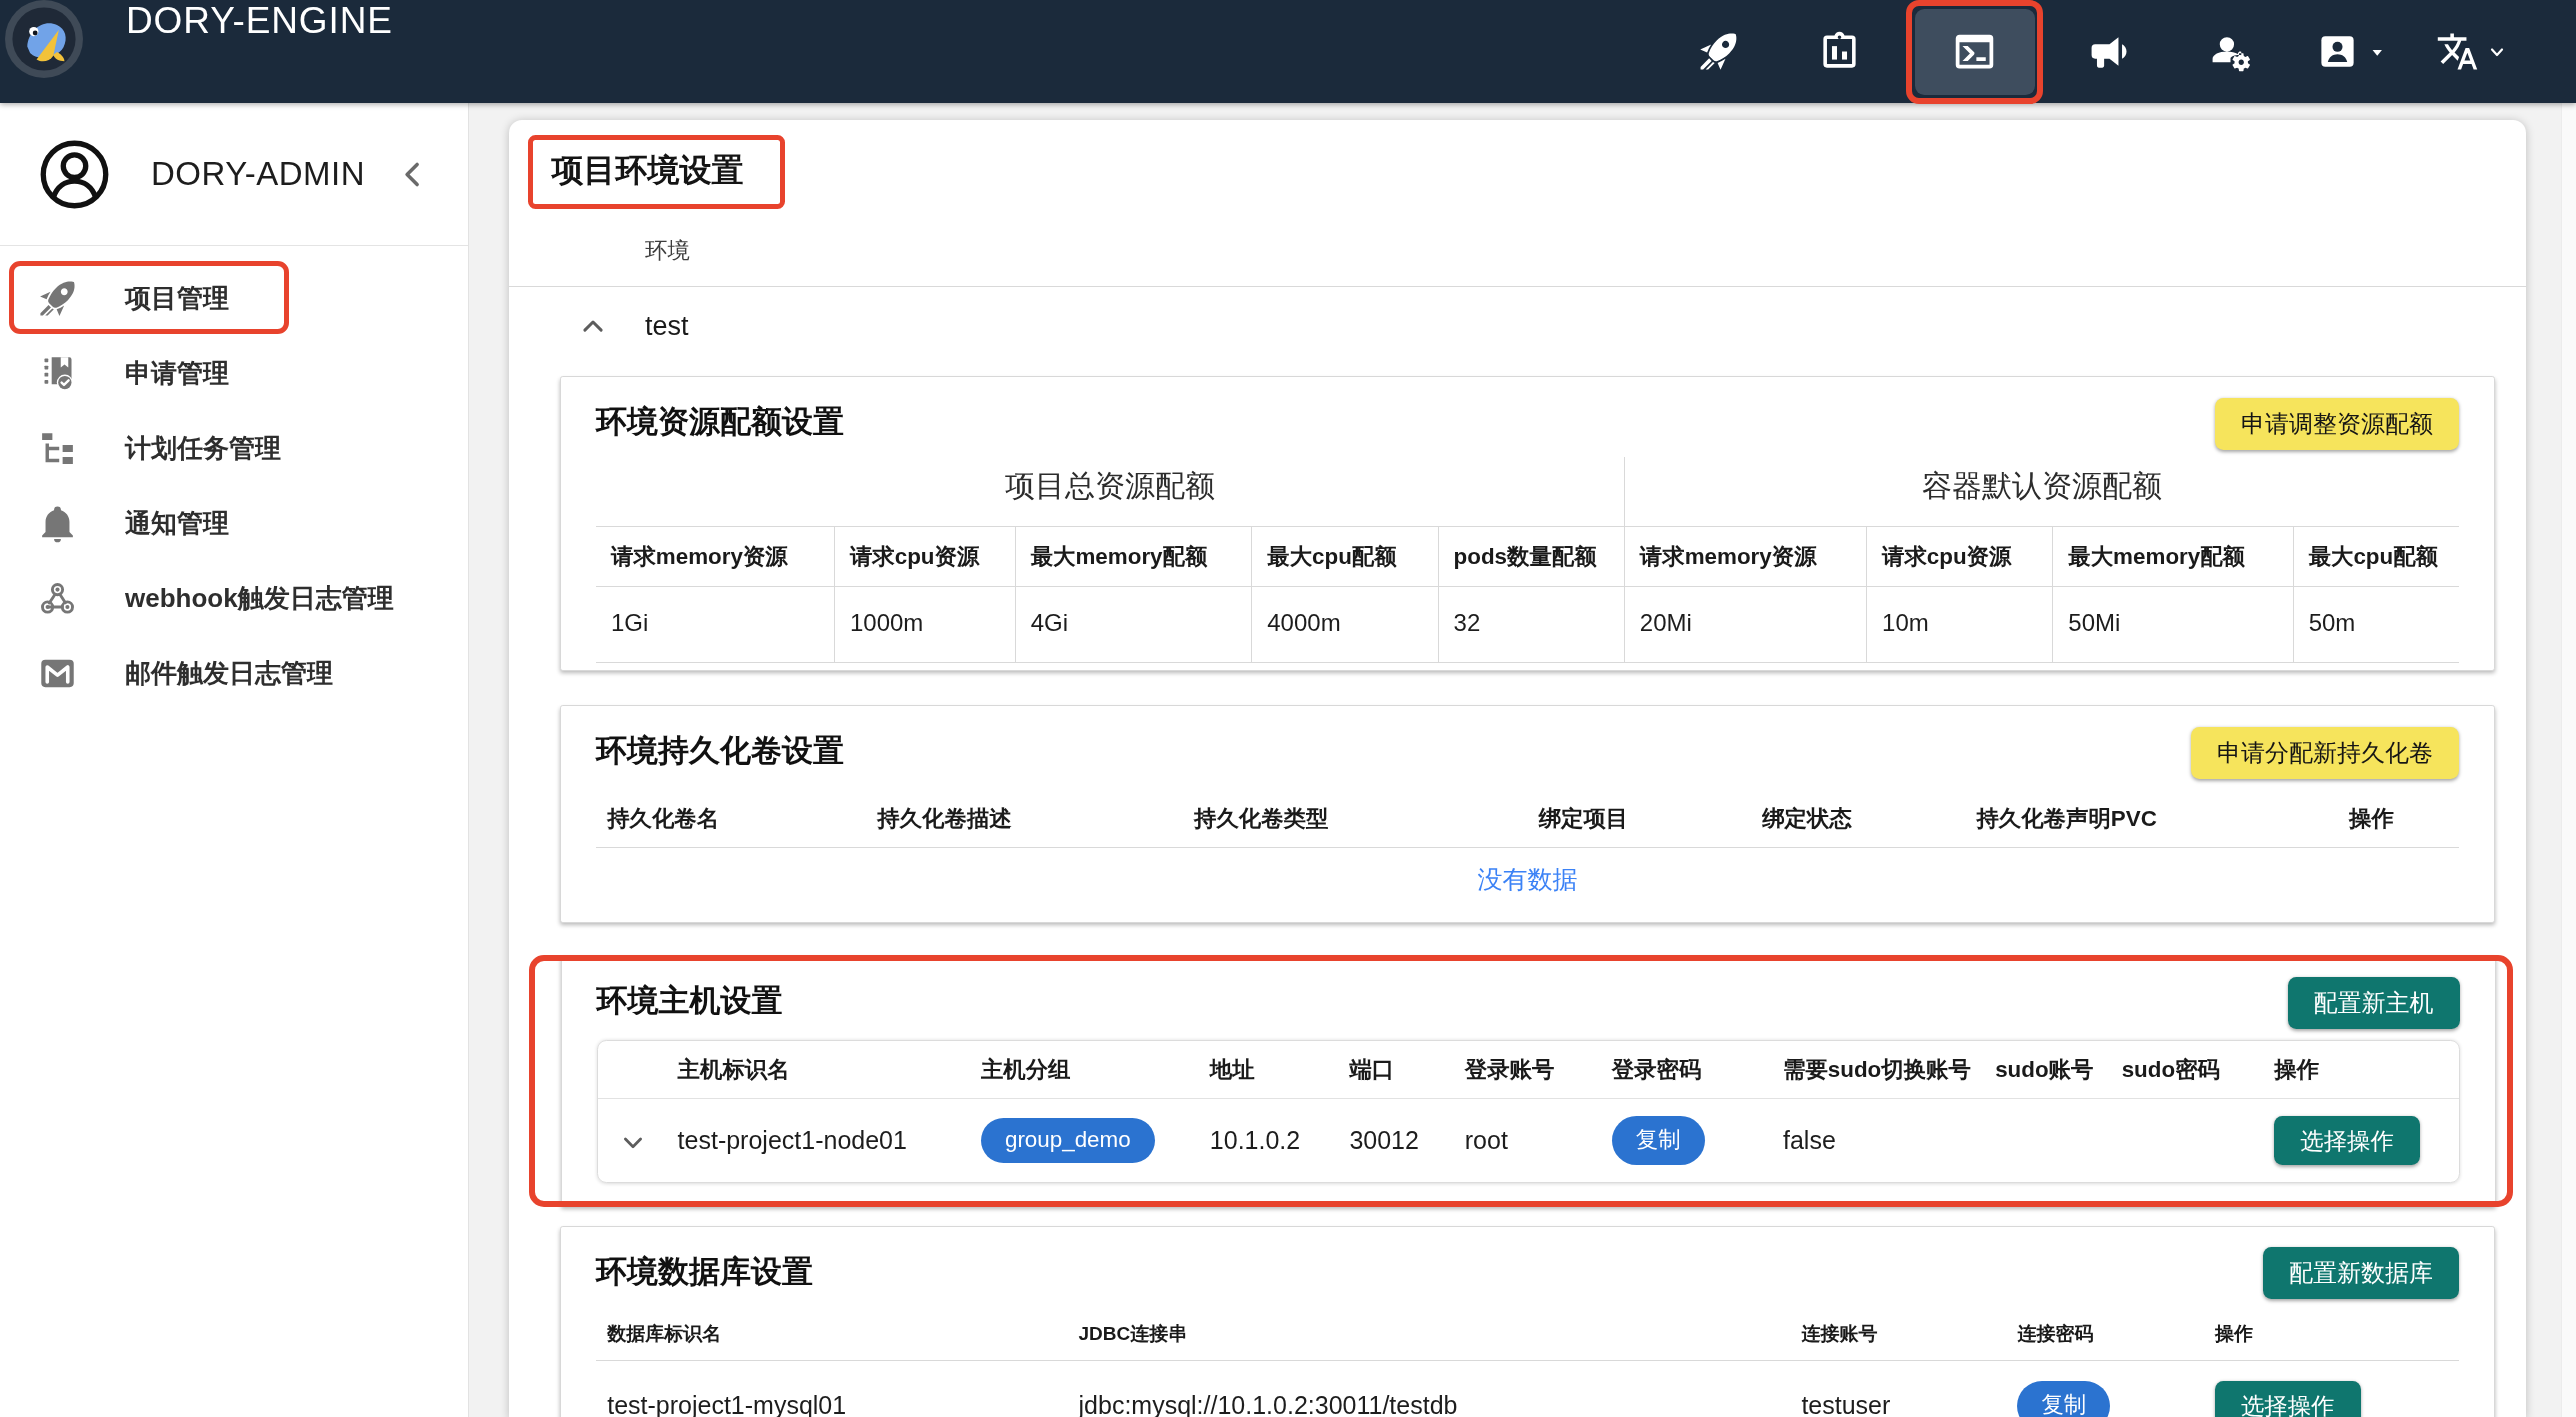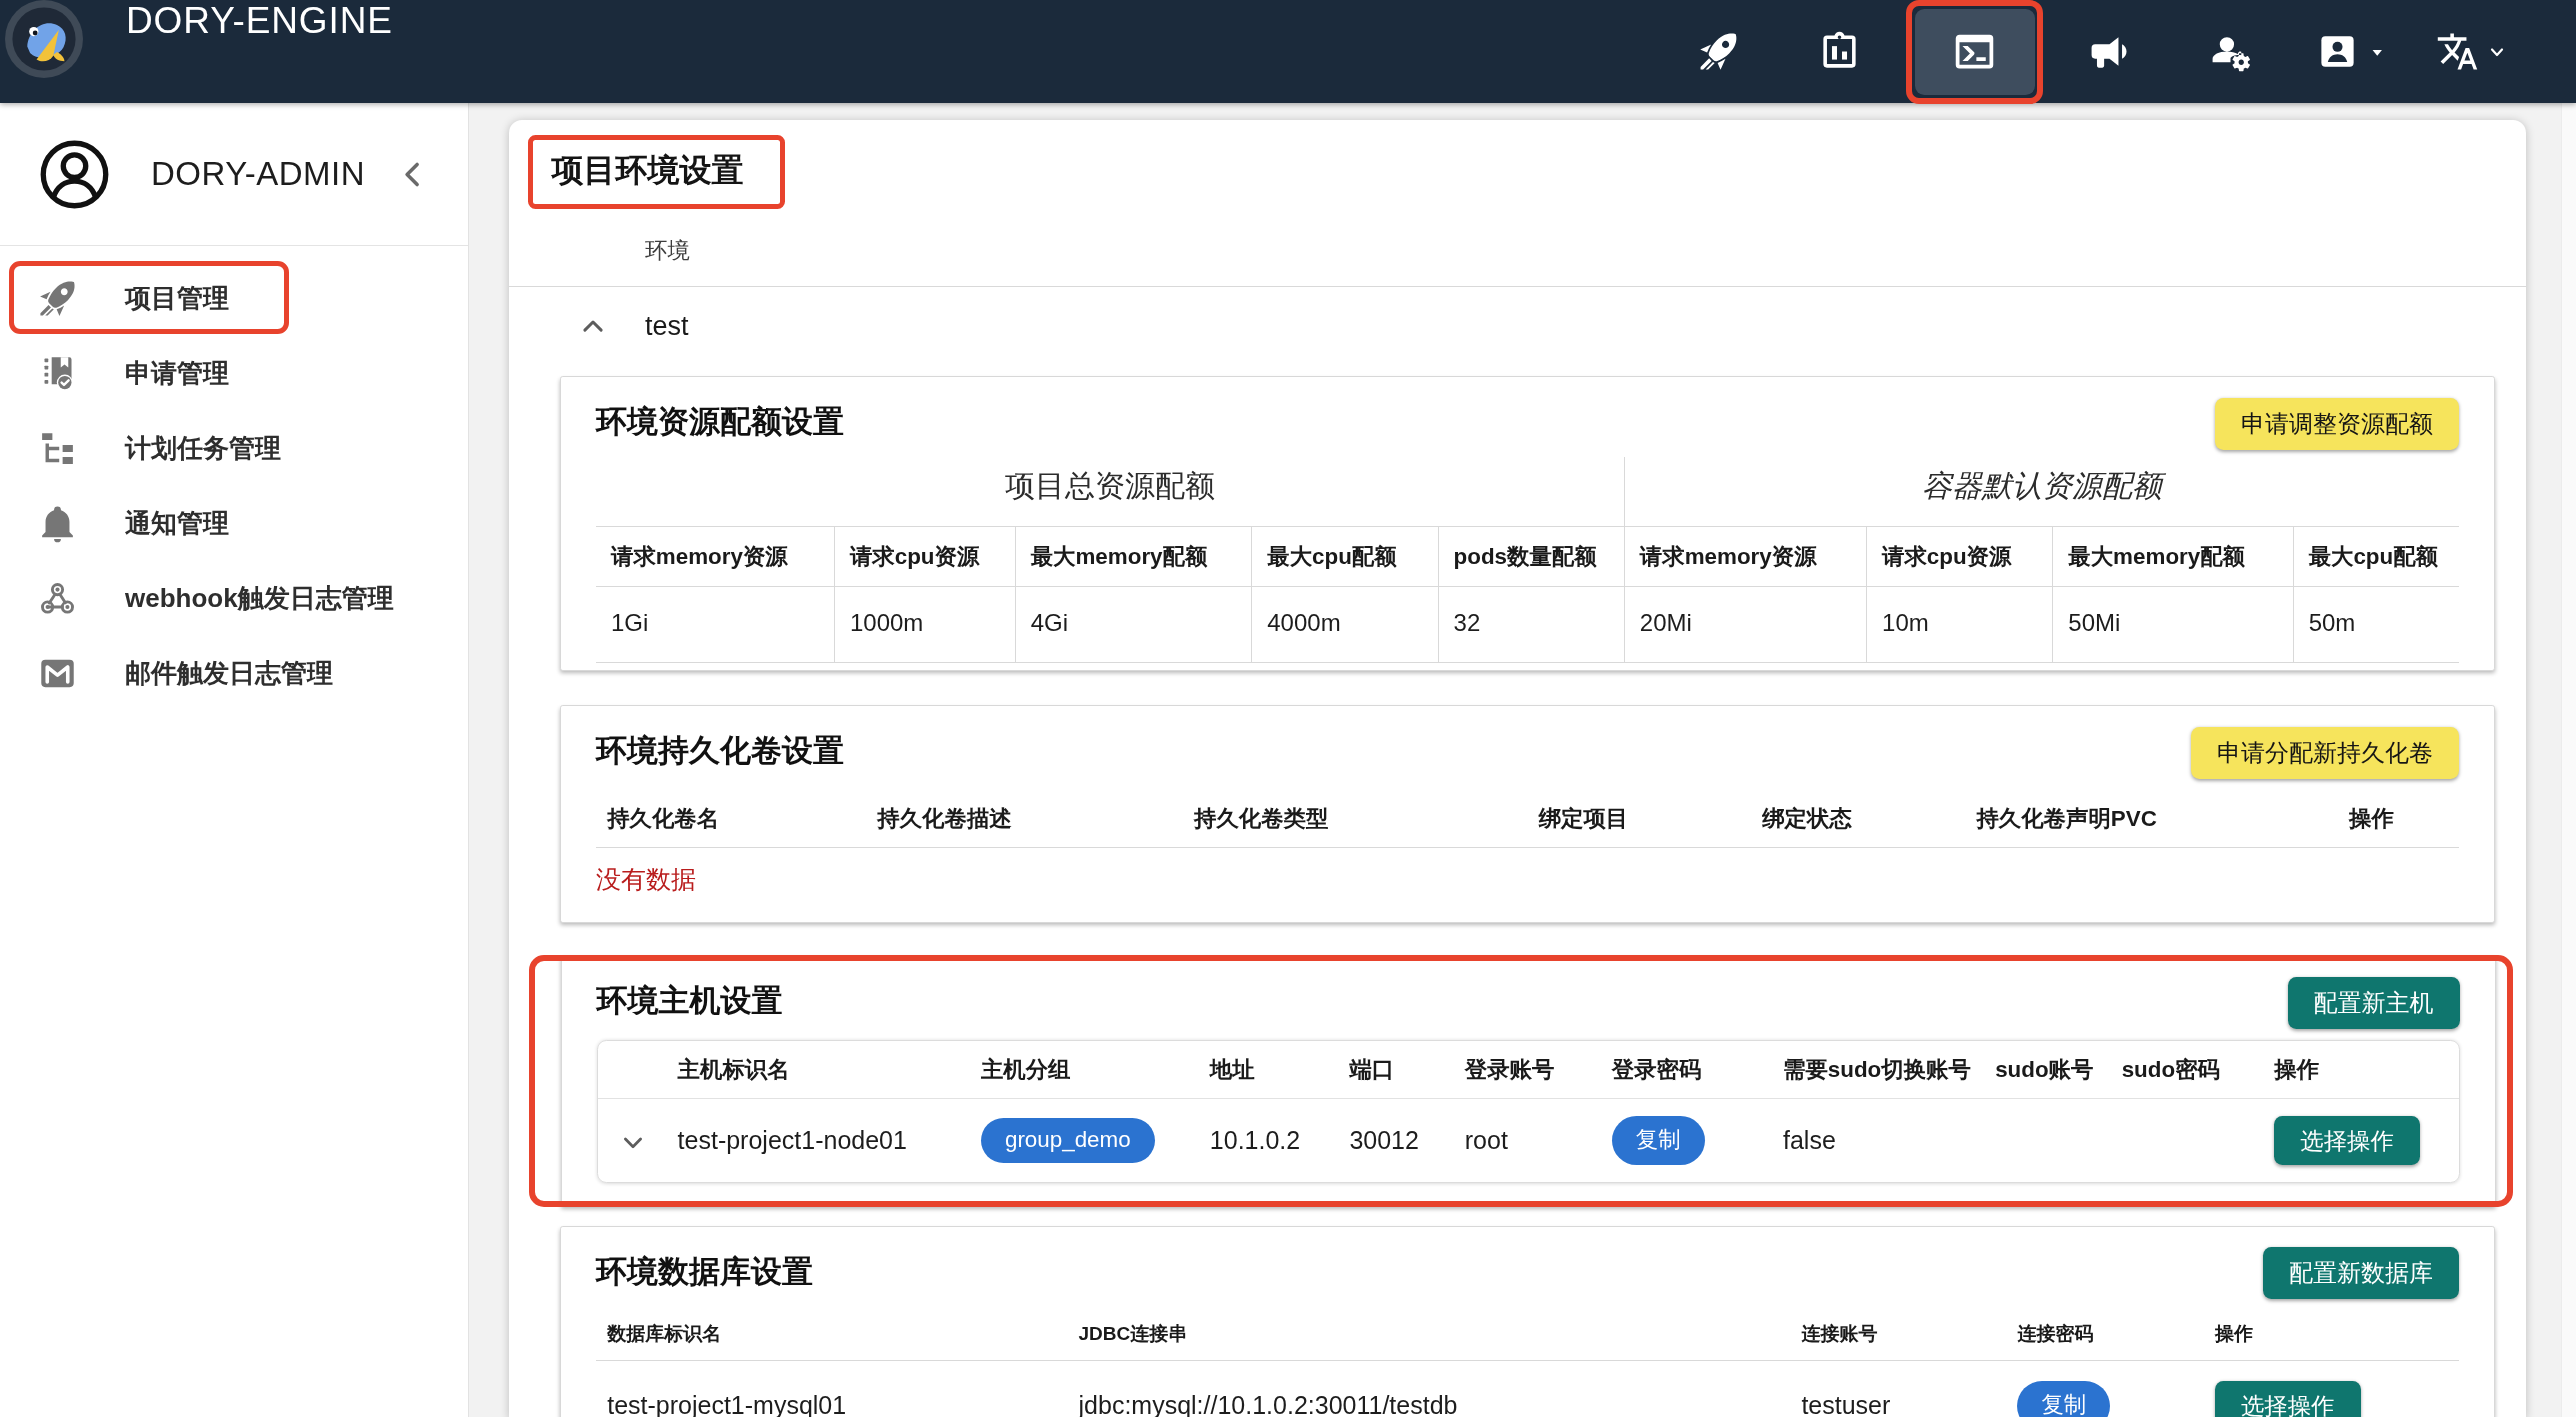--- a/index.html
+++ b/index.html
@@ -62,30 +62,30 @@
   .pill { display:inline-block; background:#2b73d0; color:#fff; font-size:22.4px;
           padding:8.4px 24px 10.3px; border-radius:933px; cursor:pointer; white-space:nowrap; }
 
   table { width:100%; border-collapse:collapse; }
   
   .tbl-quota { margin-top:7.5px; }
   .tbl-quota td,.tbl-quota th { border-left:0.9px solid #d9d9d9; }
   .tbl-quota td:first-child,.tbl-quota th:first-child { border-left:none; }
   .tbl-quota .grp td { border-left:none; text-align:center; font-size:30px; color:#2c2c2c;
                        padding:9.3px 0 18.7px; }
-  .tbl-quota .grp td.g2 { border-left:0.9px solid #d9d9d9;font-style:italic; }
+  .tbl-quota .grp td.g2 { border-left:0.9px solid #d9d9d9; }
   .tbl-quota th { font-size:22.4px; font-weight:700; color:#1a1a1a; text-align:left;
                   padding:14px 15px; border-top:0.9px solid #d9d9d9; border-bottom:0.9px solid #d9d9d9; }
   .tbl-quota .vals td { font-size:24px; padding:21.5px 15px 25px; border-bottom:0.9px solid #d9d9d9; }
 
   
   .tbl-pv { margin-top:11.2px; }
   .tbl-pv th { font-size:22.4px; font-weight:700; color:#1a1a1a; text-align:left;
                padding:13px 11.2px; border-bottom:0.9px solid #d9d9d9; }
-  .tbl-pv .empty td { font-size:25px; color:#b91c1c; padding:15px 0 18.7px; }
+  .tbl-pv .empty td { text-align:center; font-size:25px; color:#3b82f6; padding:15px 0 18.7px; }
 
   
   .host-wrap { position:relative; margin-left:19.6px; margin-top:32px; width:1984px; }
   .ann-host { position:absolute; inset:0; border:6.5px solid #e8432d; border-radius:15px;
               pointer-events:none; z-index:3; }
   .host-wrap .card { margin:13px 17px 13px 32px; width:1935px; }
   .host-box { margin-top:11.2px; border:0.9px solid #dcdcdc; border-radius:9.3px;
               box-shadow:0 0.9px 3.7px rgba(0,0,0,.14); overflow:hidden; margin-bottom:15px; }
   .tbl-host th { font-size:22.4px; font-weight:700; color:#1a1a1a; text-align:left;
                  padding:13px 9.3px; border-bottom:0.9px solid #e2e2e2; }

